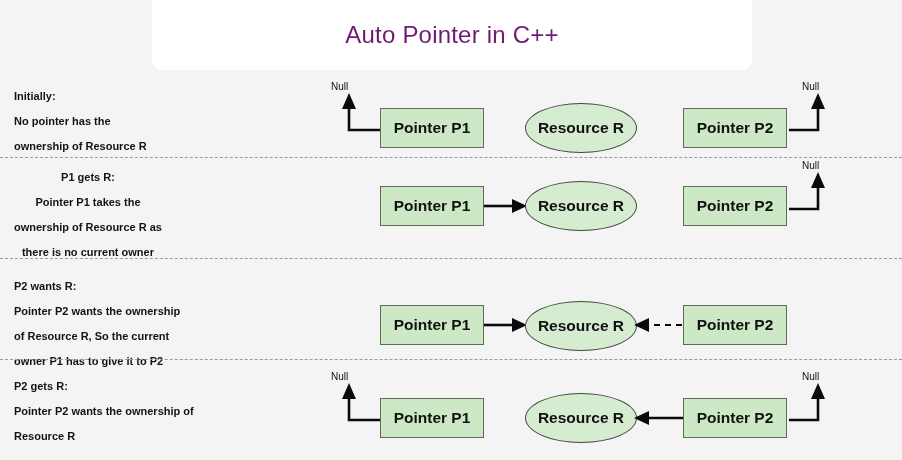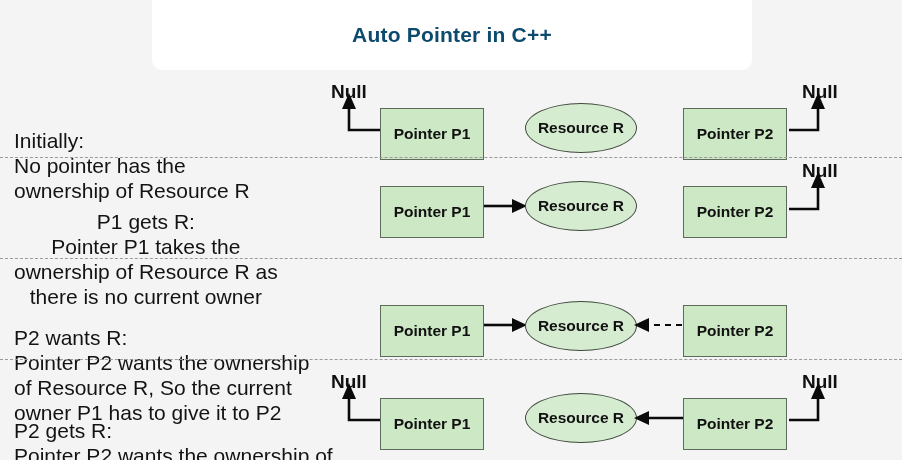--- a/index.html
+++ b/index.html
@@ -25,57 +25,56 @@
     height: 76px;
     background: #ffffff;
     border-radius: 0 0 10px 10px;
     display: flex;
     align-items: center;
     justify-content: center;
     box-sizing: border-box;
     padding-top: 6px;
   }
   #title-text {
-    font-size: 21px;
-    font-weight: bold;
+    font-size: 24px;
+    font-weight: normal;
     letter-spacing: 0.2px;
-    color: #0c4a6e;
+    color: #701a75;
     white-space: nowrap;
   }
 
   
   .row {
     position: absolute;
     left: 0;
     width: 902px;
   }
   .row-desc {
     position: absolute;
     left: 14px;
-    font-size: 21px;
-    font-weight: normal;
+    font-size: 11px;
+    font-weight: bold;
     line-height: 25px;
     color: #131313;
     white-space: pre-line;
     letter-spacing: 0px;
-    margin-top: 44px;
   }
   .sep {
     position: absolute;
     left: 0;
     width: 902px;
     height: 0;
     border-top: 1.5px dashed #9a9a9a;
   }
 
   
   .pbox {
     position: absolute;
     width: 104px;
-    height: 52px;
+    height: 40px;
     background: #cde8c4;
     border: 1.6px solid #5e6b5a;
     box-sizing: border-box;
     display: flex;
     align-items: center;
     justify-content: center;
     font-size: 15.5px;
     font-weight: bold;
     color: #111;
     white-space: nowrap;
@@ -91,22 +90,22 @@
     display: flex;
     align-items: center;
     justify-content: center;
     font-size: 15.5px;
     font-weight: bold;
     color: #111;
     white-space: nowrap;
   }
   .null-label {
     position: absolute;
-    font-size: 19px;
-    font-weight: bold;
+    font-size: 10px;
+    font-weight: normal;
     color: #111;
     white-space: nowrap;
   }
   .arrow-svg {
     position: absolute;
     overflow: visible;
   }
   .ln { stroke: #0a0a0a; stroke-width: 2.6; fill: none; }
   .ln-dash { stroke: #0a0a0a; stroke-width: 2.2; fill: none; stroke-dasharray: 6 5; }
   .head { fill: #0a0a0a; }
@@ -172,21 +171,21 @@
   <div class="null-label" style="left:802px; top:160px;">Null</div>
   <svg class="arrow-svg" style="left:788px; top:171px; width:48px; height:46px;">
     <path class="ln" d="M 1 38 L 30 38 L 30 14"></path>
     <path class="head" d="M 30 1 L 37 17 L 23 17 Z"></path>
   </svg>
 
   <div class="sep" style="top:258px;"></div>
 </div>
 
 <div class="row" style="top:0;">
-  <div class="row-desc" style="top:281px;">P2 wants R:
+  <div class="row-desc" style="top:274px;">P2 wants R:
 Pointer P2 wants the ownership
 of Resource R, So the current
 owner P1 has to give it to P2</div>
 
   <div class="pbox" style="left:380px; top:305px;">
     <span>Pointer P1</span>
   </div>
   <svg class="arrow-svg" style="left:484px; top:317px; width:46px; height:18px;">
     <path class="ln" d="M 0 8 L 30 8"></path>
     <path class="head" d="M 43 8 L 28 15 L 28 1 Z"></path>

